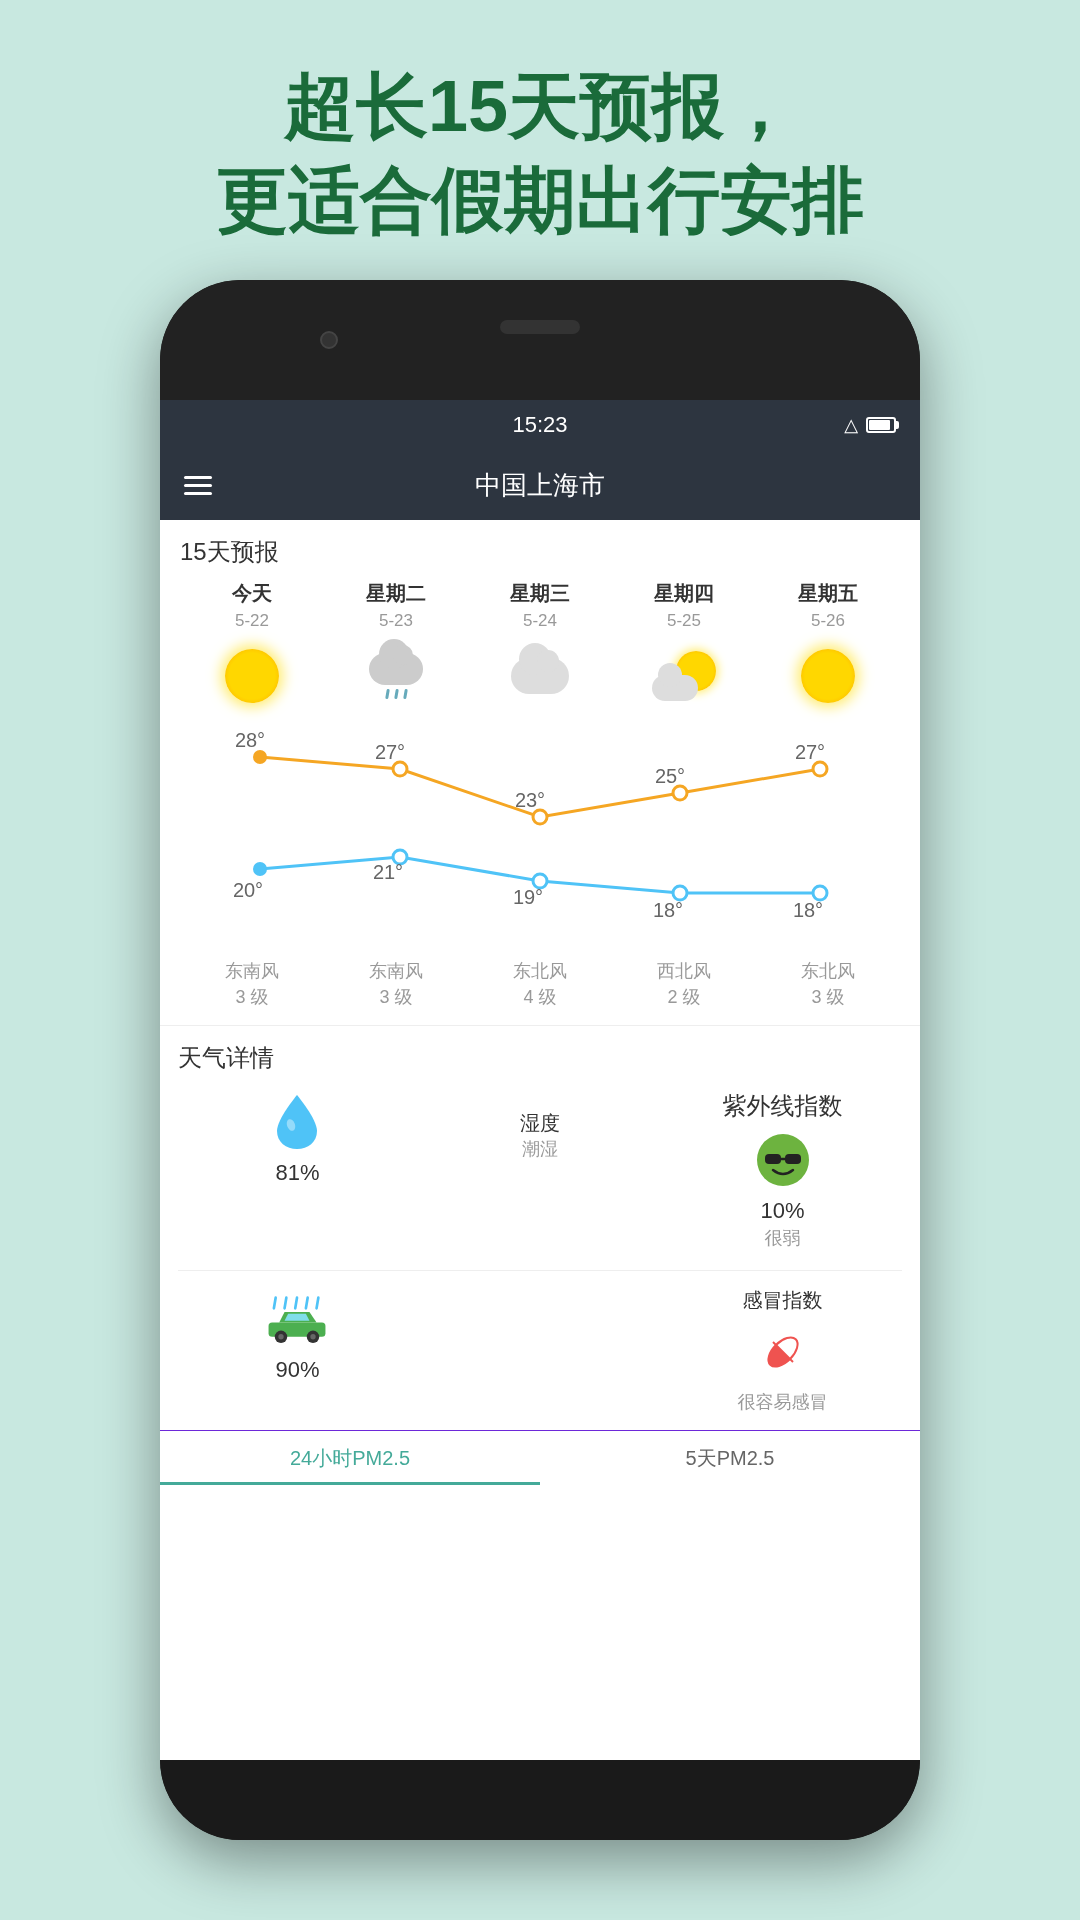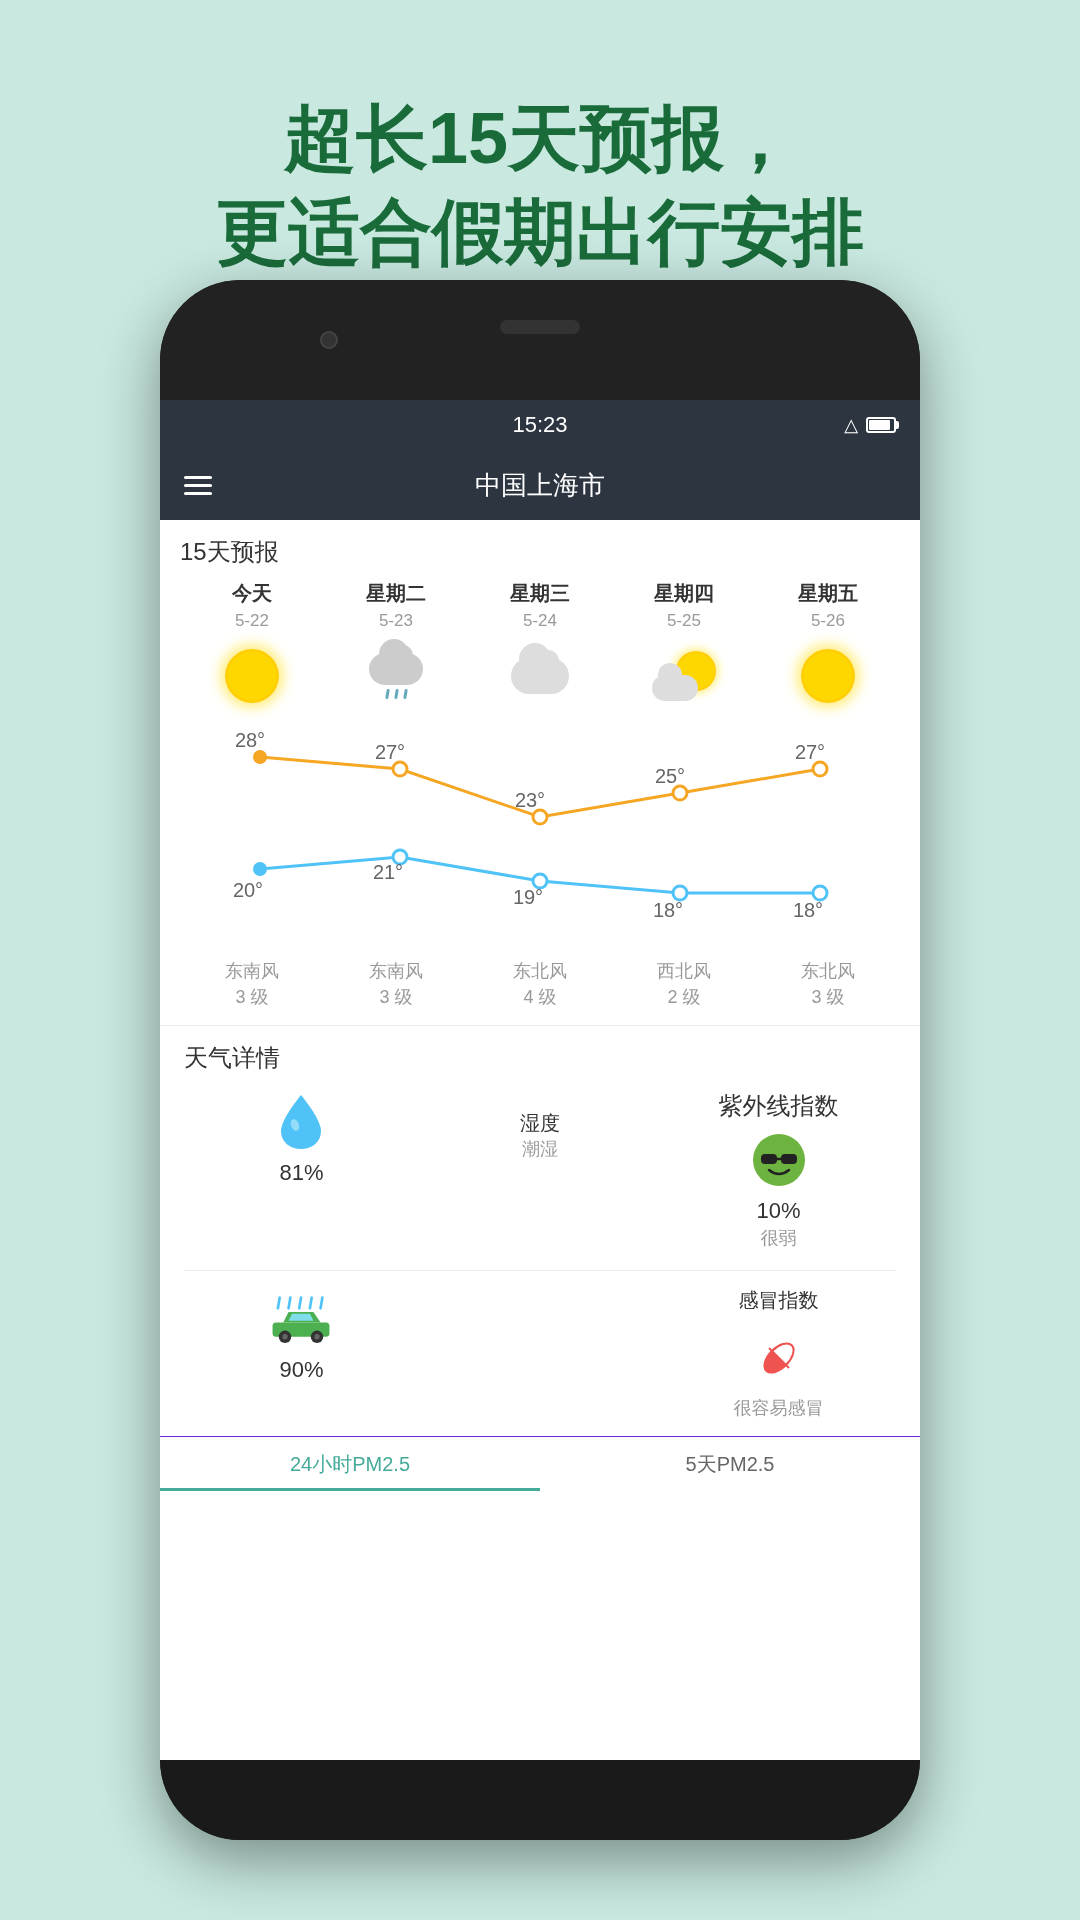--- a/index.html
+++ b/index.html
@@ -8,21 +8,21 @@
       height: 1920px;
       background-color: #c8e8e0;
       font-family: 'PingFang SC', 'Microsoft YaHei', sans-serif;
       overflow: hidden;
       position: relative;
     }
 
     
     .header-text {
       text-align: center;
-      padding-top: 92px;
+      padding-top: 60px;
       padding-bottom: 40px;
       color: #1a6b3a;
       font-size: 72px;
       font-weight: bold;
       line-height: 1.3;
     }
 
     
     .phone-frame {
       position: absolute;
@@ -388,21 +388,21 @@
       margin-bottom: 2px;
     }
 
     .wind-level {
       font-size: 18px;
       color: #999;
     }
 
     
     .details-section {
-      padding: 16px 24px;
+      padding: 16px 18px;
     }
 
     .details-title {
       font-size: 24px;
       color: #333;
       margin-bottom: 16px;
     }
 
     .detail-item {
       display: flex;
@@ -677,21 +677,21 @@
                   <circle cx="54" cy="46" r="7" fill="#333"></circle>
                   <circle cx="18" cy="46" r="3" fill="#666"></circle>
                   <circle cx="54" cy="46" r="3" fill="#666"></circle>
                 </svg>
               </div>
               <div class="detail-value">90%</div>
             </div>
 
 
             <div style="flex:0 0 33%;display:flex;flex-direction:column;align-items:center;">
-              <div class="detail-label" style="font-size:20px;color:#333;margin-bottom:12px;">感冒指数</div>
+              <div class="detail-label" style="font-size:20px;color:#333;margin-bottom:6px;">感冒指数</div>
               <div class="detail-icon-container">
 
                 <svg width="52" height="52" viewBox="0 0 52 52">
                   <ellipse cx="26" cy="26" rx="18" ry="10" fill="#ef5350" transform="rotate(-45 26 26)"></ellipse>
                   <ellipse cx="26" cy="26" rx="18" ry="10" fill="white" transform="rotate(-45 26 26)" clip-path="url(#half)"></ellipse>
                   <defs>
                     <clipPath id="half">
                       <rect x="26" y="0" width="26" height="52"></rect>
                     </clipPath>
                   </defs>

